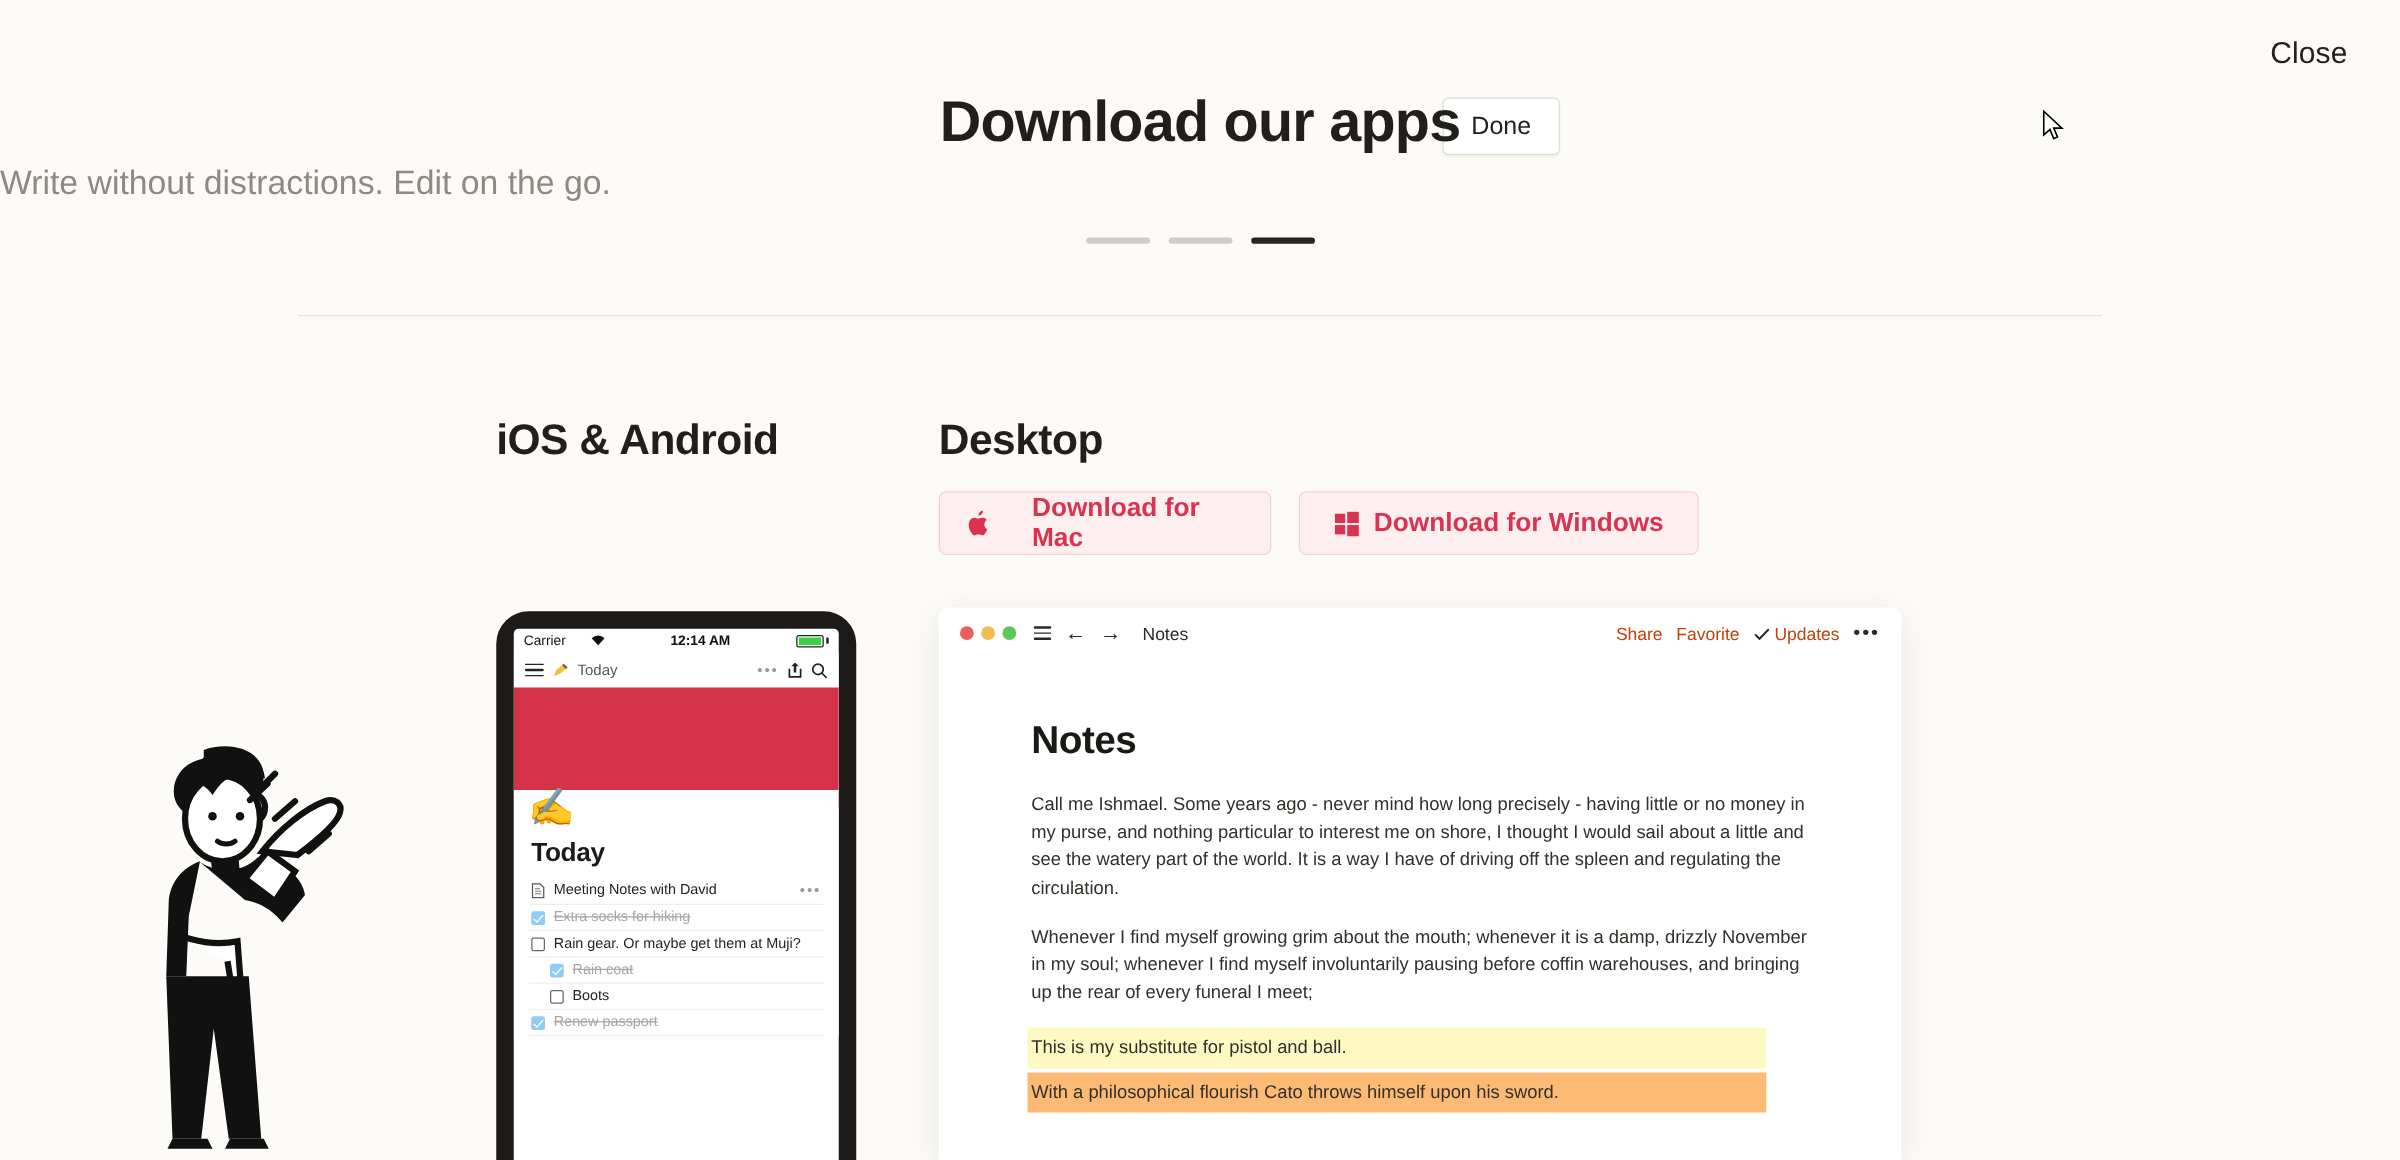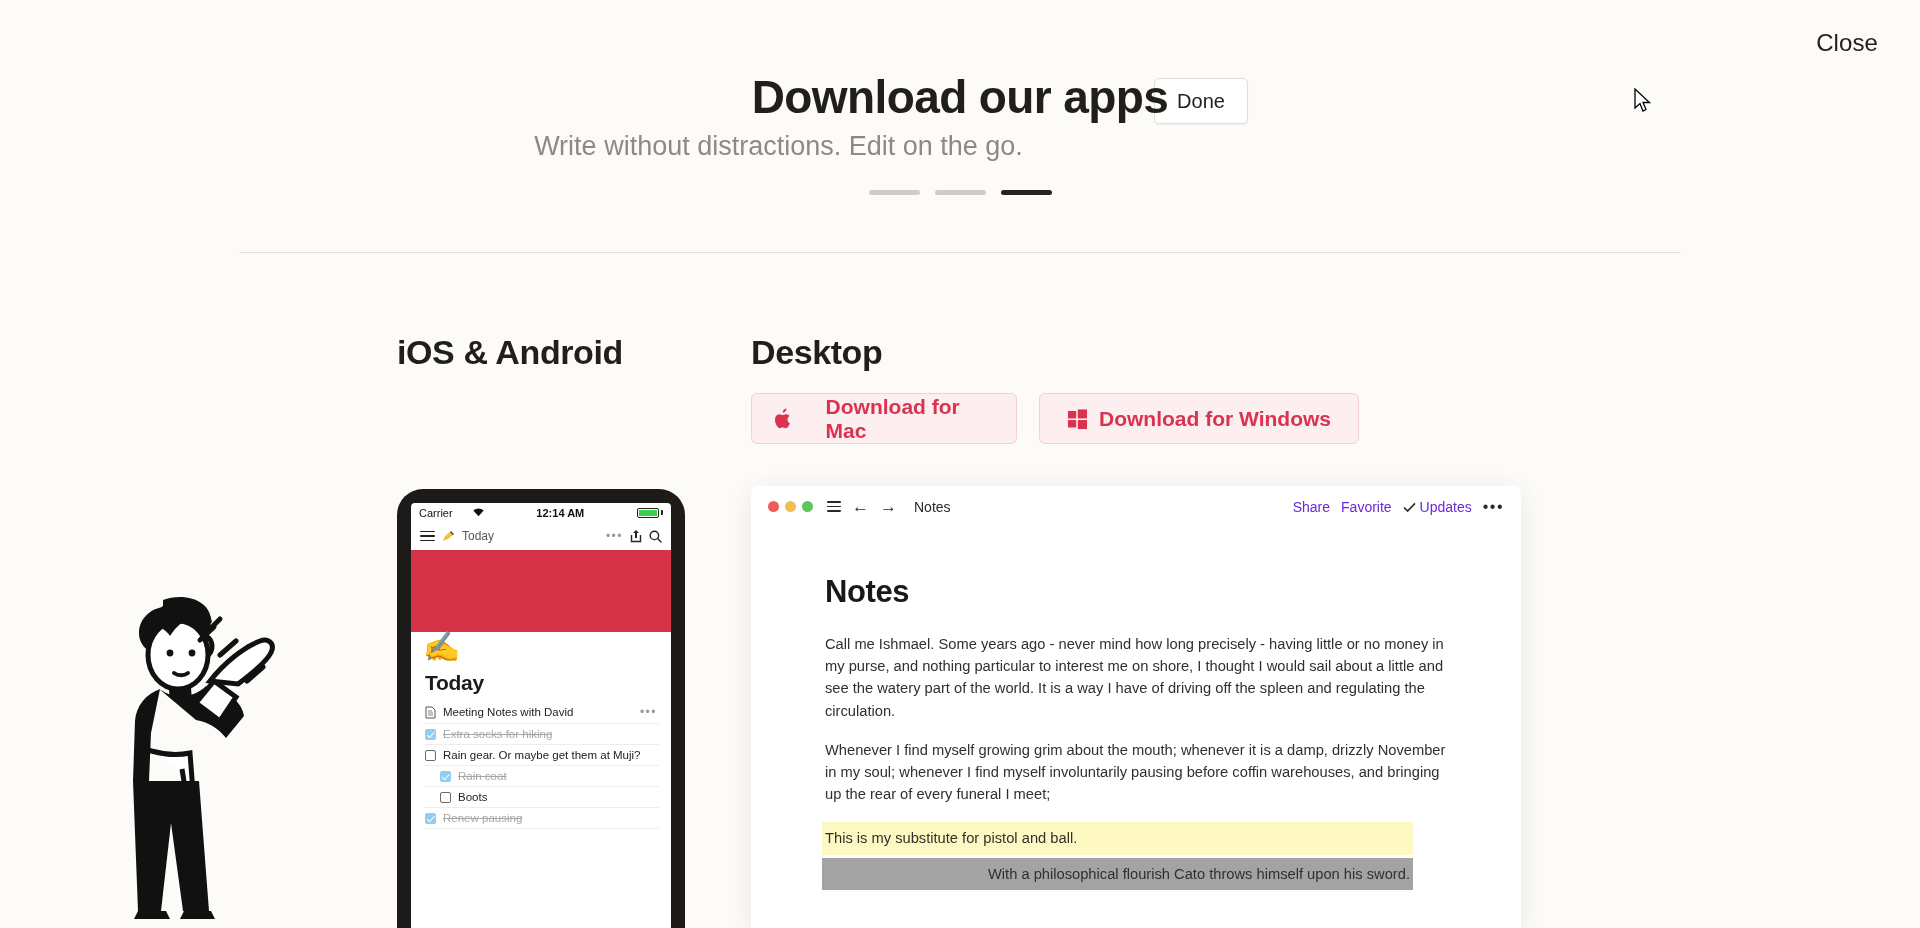--- a/index.html
+++ b/index.html
@@ -29,21 +29,21 @@
   .cursor-arrow { position: absolute; top: 88px; left: 1634px; width: 18px; height: 26px; pointer-events: none; }
 
   
   .hero-title {
     position: absolute; top: 70px; left: 0; width: 1920px;
     text-align: center; font-size: 46px; font-weight: bold;
     color: #211f1c; letter-spacing: -0.6px;
   }
   .hero-sub {
     position: absolute; top: 131px; left: 0; width: 1557px;
-    text-align: center; font-size: 27px; color: #8d8a84;
+    font-size: 27px; color: #8d8a84;
   }
   .dots { position: absolute; top: 190px; left: 0; width: 1920px; display: flex; justify-content: center; gap: 15px; }
   .dot { width: 51px; height: 5px; border-radius: 3px; background: #cfcdc8; cursor: pointer; }
   .dot.active { background: #26241f; }
   .divider { position: absolute; top: 252px; left: 239px; width: 1442px; height: 1px; background: #e6e2da; }
 
   
   .sec-head {
     position: absolute; font-size: 34px; font-weight: bold;
     color: #211f1c; letter-spacing: -0.4px;
@@ -124,29 +124,29 @@
   }
   .win-chrome { height: 41px; display: flex; align-items: center; padding: 0 17px; gap: 11px; font-size: 14.5px; color: #2b2925; }
   .lights { display: flex; gap: 6px; align-items: center; }
   .light { width: 11px; height: 11px; border-radius: 50%; }
   .l-red { background: #ec5f58; } .l-yel { background: #f5bd4f; } .l-grn { background: #5ec65a; }
   .win-ham { width: 14px; display: flex; flex-direction: column; gap: 3px; margin-left: 3px; cursor: pointer; }
   .win-ham i { height: 1.7px; background: #2b2925; border-radius: 1px; }
   .win-arrow { font-size: 17px; color: #2b2925; cursor: pointer; line-height: 1; }
   .win-title { font-size: 14px; color: #2b2925; margin-left: 6px; }
   .chrome-spacer { flex: 1; }
-  .chrome-action { font-size: 14px; color: #6d28d9; cursor: pointer; }
+  .chrome-action { font-size: 14px; color: #c2410c; cursor: pointer; }
   .chrome-dots { font-size: 16px; letter-spacing: 1.5px; color: #2b2925; cursor: pointer; }
 
   .doc-body { padding: 47px 74px 0 74px; }
   .doc-title { font-size: 31px; font-weight: bold; color: #1b1915; letter-spacing: -.4px; margin-bottom: 23px; }
   .doc-p { font-size: 14.7px; line-height: 1.51; color: #33302b; margin-bottom: 17px; }
   .doc-hl { font-size: 14.7px; line-height: 1.51; color: #33302b; padding: 5px 3px 5px 3px; margin: 0 -3px 3px -3px; width: 591px; }
   .hl-pink { background: #fef9c3; }
-  .hl-yellow { background: #a3a3a3; text-align: right; }
+  .hl-yellow { background: #fdba74; }
 </style>
 </head>
 <body>
 
 <div class="page">
 
   <div class="close-link">Close</div>
   <div class="done-btn">Done</div>
   <svg class="cursor-arrow" viewBox="0 0 18 26">
     <path d="M1 1 L1 20 L6 15.5 L9 23 L12 21.5 L9 14.5 L15.5 14.5 Z" fill="#fff" stroke="#000" stroke-width="1.3"></path>
@@ -280,21 +280,21 @@
           <span class="row-label">Rain coat</span>
         </div>
 
         <div class="note-row nested">
           <span class="chk"></span>
           <span class="row-label">Boots</span>
         </div>
 
         <div class="note-row done">
           <span class="chk checked faded"></span>
-          <span class="row-label">Renew pausing</span>
+          <span class="row-label">Renew passport</span>
         </div>
       </div>
     </div>
   </div>
 
   <div class="deskwin">
     <div class="win-chrome">
       <span class="lights">
         <span class="light l-red"></span>
         <span class="light l-yel"></span>

